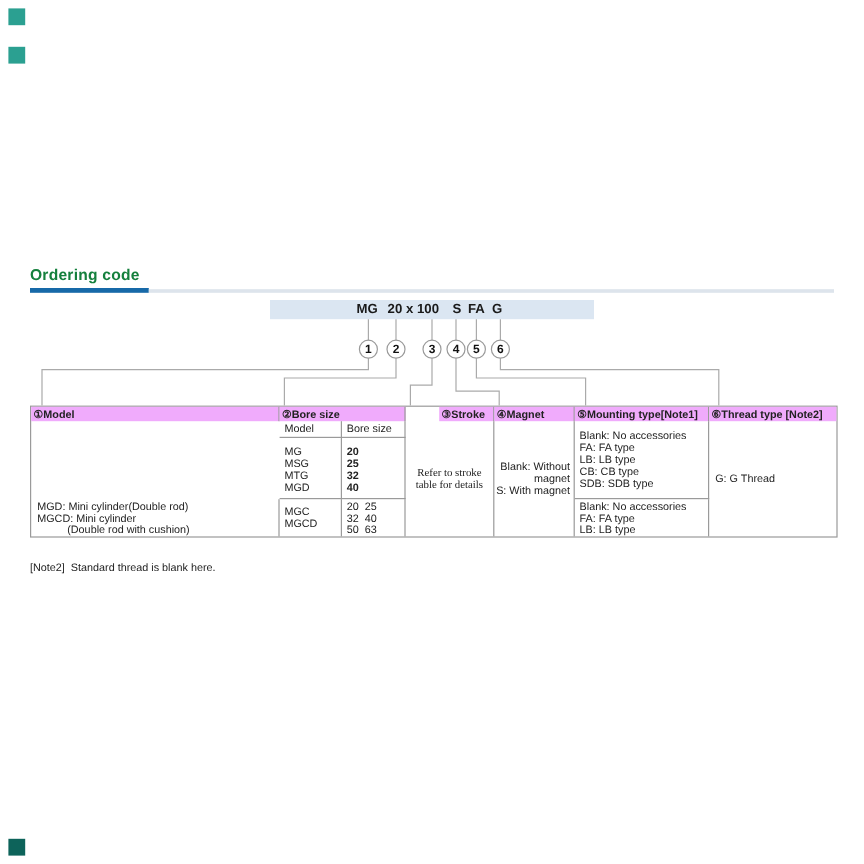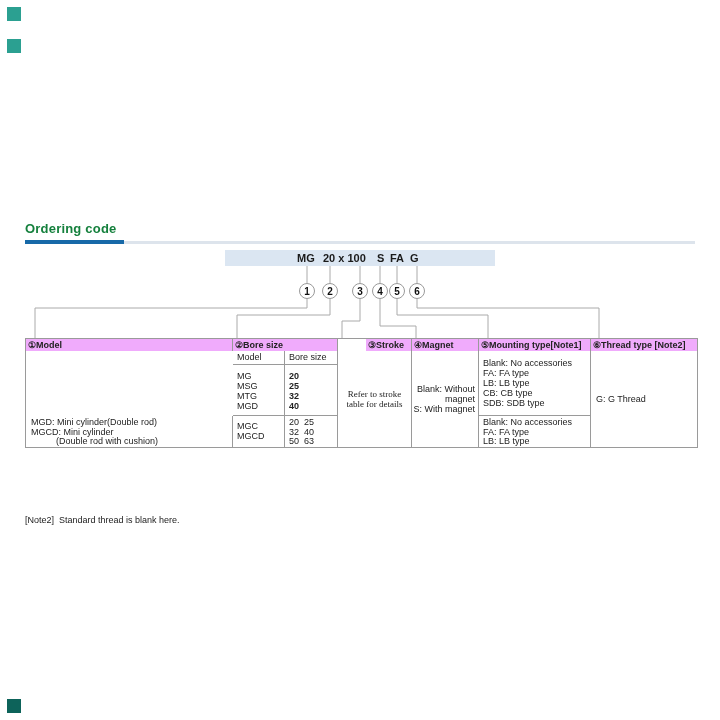--- a/index.html
+++ b/index.html
@@ -51,21 +51,21 @@
   .bm-r2{grid-column:2;grid-row:4;padding:6px 12px 0 4px;line-height:9.5px;}
   .bs-r2{grid-column:3;grid-row:4;padding:2px 0 0 4px;line-height:9.5px;}
   .stroke-cell{grid-column:4;grid-row:2/5;display:flex;align-items:center;justify-content:center;text-align:center;font-family:Liberation Serif, serif;}
   .magnet-cell{grid-column:5;grid-row:2/5;display:flex;align-items:center;justify-content:flex-end;text-align:right;padding-right:3px;}
   .mount-r1{grid-column:6;grid-row:2/4;padding:7px 0 0 4px;}
   .mount-r2{grid-column:6;grid-row:4;padding:2px 0 0 4px;line-height:9.5px;}
   .thread-cell{grid-column:7;grid-row:2/5;display:flex;align-items:center;padding-left:5px;}
 
   
   .note{position:absolute;left:25px;font-size:9px;color:#222;white-space:pre;}
-  .note1{top:455px;} .note2{top:468px;margin-top:47px;}
+  .note1{top:455px;} .note2{top:468px;}
 </style>
 </head>
 <body>
 
 <div class="page">
 
   <div class="marker m1"></div>
   <div class="marker m2"></div>
   <div class="marker m3"></div>
 

